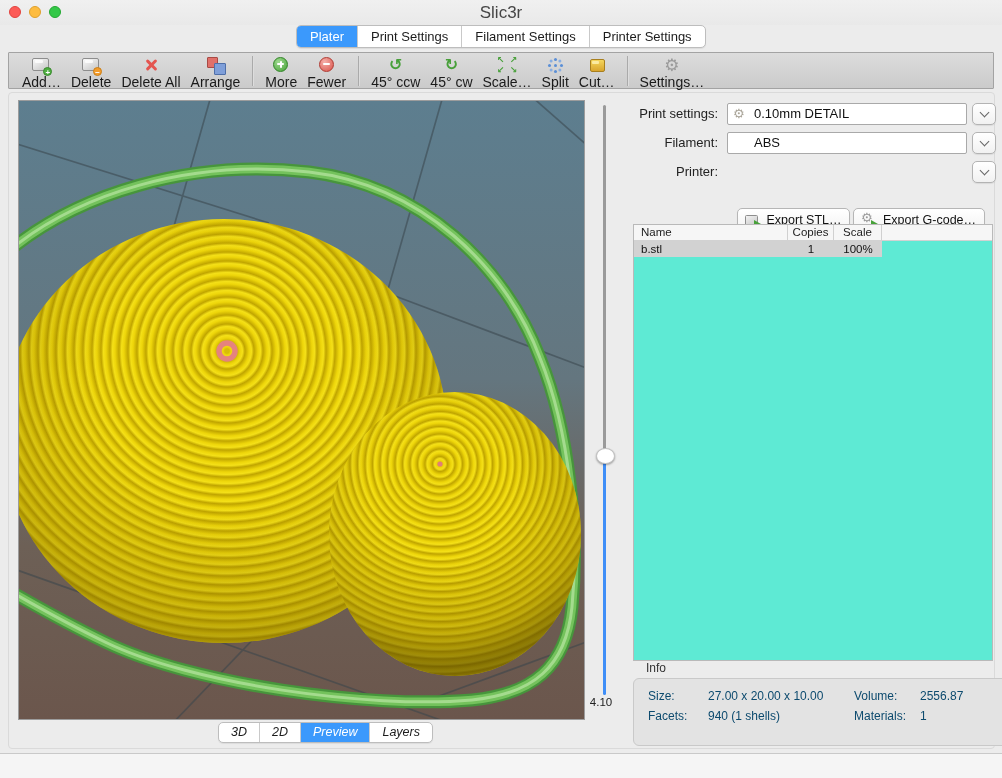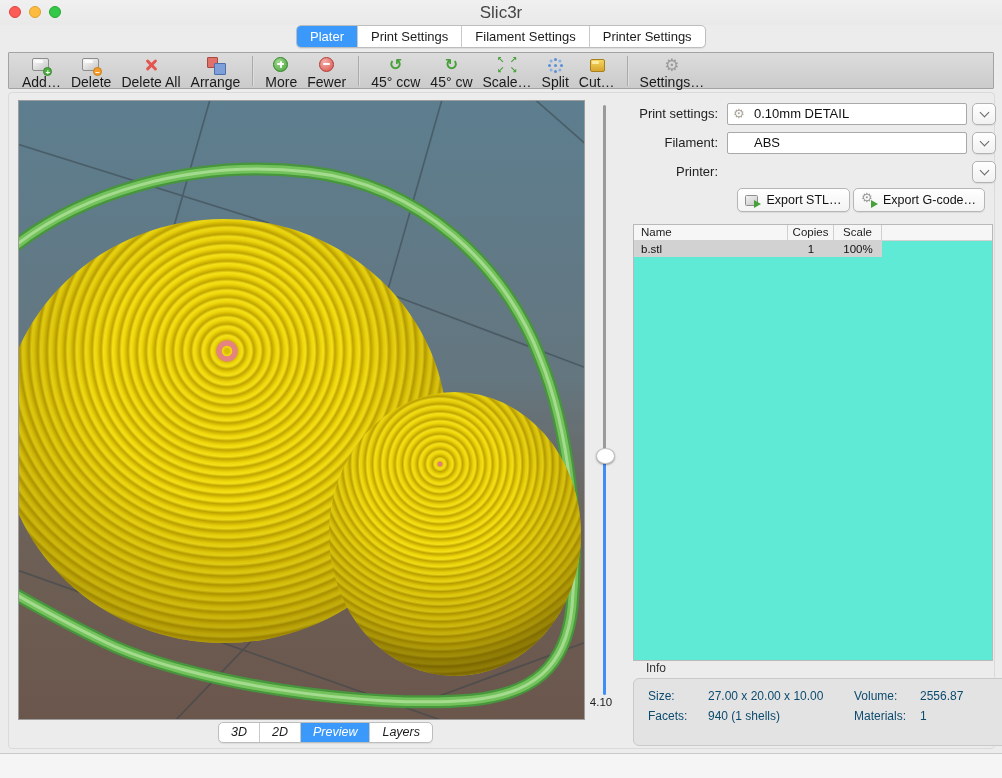--- a/index.html
+++ b/index.html
@@ -87,21 +87,21 @@
   
   .srow{position:absolute;left:627px;width:370px;height:22px;}
   .srow .lbl{position:absolute;left:0;top:0;width:91px;text-align:right;font-size:13px;line-height:22px;color:#222;}
   .combo{position:absolute;left:100px;top:0;width:240px;height:22px;box-sizing:border-box;background:#fff;border:1px solid #a9a9a9;border-radius:2px;font-size:13px;line-height:20px;padding-left:26px;color:#111;white-space:nowrap;overflow:hidden;}
   .combo-gear{position:absolute;left:5px;top:0px;font-size:13px;line-height:20px;color:#aaa599;}
   .printer-ic{position:absolute;left:5px;top:8px;width:13px;height:8px;background:linear-gradient(#efefef,#cfcfcf);border:1px solid #8a8a8a;border-radius:2px;}
   .printer-ic::before{content:"";position:absolute;left:2px;top:-4px;width:7px;height:3px;background:#e8e8e8;border:1px solid #8a8a8a;}
   .chevbtn{position:absolute;left:345px;top:0;width:24px;height:22px;box-sizing:border-box;background:linear-gradient(#fff,#f1f1f1);border:1px solid #b3b3b3;border-radius:5px;display:flex;align-items:center;justify-content:center;box-shadow:0 1px 1px rgba(0,0,0,.08);}
   .chev{width:6px;height:6px;border-right:1.7px solid #666;border-bottom:1.7px solid #666;transform:rotate(45deg);margin-top:-3px;}
   
-  .btn{position:absolute;height:24px;box-sizing:border-box;background:linear-gradient(#fff,#f3f3f3);border:1px solid #b6b6b6;border-radius:5px;display:flex;align-items:center;justify-content:center;gap:5px;font-size:12.5px;color:#111;box-shadow:0 1px 1px rgba(0,0,0,.08);cursor:default;white-space:nowrap;}
+  .btn{position:absolute;height:24px;box-sizing:border-box;background:linear-gradient(#fff,#f3f3f3);border:1px solid #b6b6b6;border-radius:5px;display:flex;align-items:center;justify-content:center;gap:5px;font-size:12.5px;color:#111;box-shadow:0 1px 1px rgba(0,0,0,.08);cursor:default;white-space:nowrap;margin-top:20px;}
   .exp-ic{position:relative;width:16px;height:15px;}
   .exp-ic .mini-pkg{position:absolute;left:0;top:2px;width:11px;height:9px;background:linear-gradient(150deg,#f2f2f2,#c8c8c8);border:1px solid #8d8d8d;border-radius:1.5px;}
   .exp-ic .mini-gear{position:absolute;left:-1px;top:-3px;font-size:13px;color:#9b9b9b;}
   .exp-ic .arrow{position:absolute;right:0;bottom:0;width:0;height:0;border-left:7px solid #47a139;border-top:4px solid transparent;border-bottom:4px solid transparent;}
   
   .obj-table{position:absolute;left:633px;top:224px;width:360px;height:437px;box-sizing:border-box;background:#5eead4;border:1px solid #b9b9b9;font-size:11.5px;overflow:hidden;}
   .thead{display:flex;height:15px;background:#f6f6f6;border-bottom:1px solid #d2d2d2;color:#222;}
   .th{box-sizing:border-box;border-right:1px solid #d0d0d0;line-height:14px;}
   .th.c-name{width:154px;padding-left:7px;}
   .th.c-copies{width:46px;text-align:center;}

